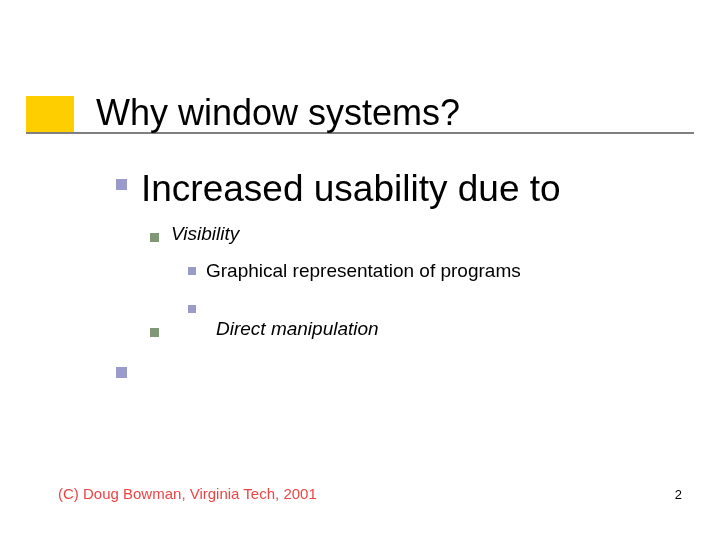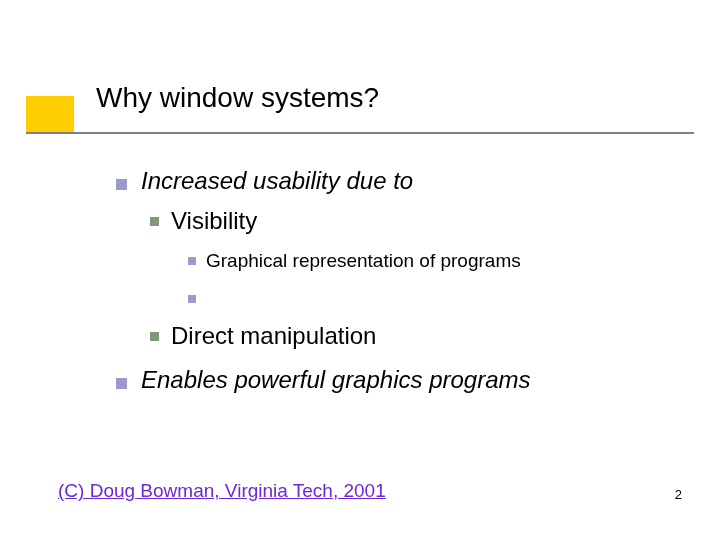--- a/index.html
+++ b/index.html
@@ -18,22 +18,22 @@
     left: 26px;
     top: 96px;
     width: 48px;
     height: 36px;
     background: #fece00;
     z-index: 0;
   }
   .title {
     position: absolute;
     left: 96px;
-    top: 82px;
-    font-size: 28px;
+    top: 92px;
+    font-size: 36px;
     font-weight: 400;
     z-index: 1;
   }
   .title-underline {
     position: absolute;
     left: 26px;
     top: 132px;
     width: 668px;
     height: 2px;
     background: #7f7f7f;
@@ -49,36 +49,35 @@
     display: flex;
     align-items: flex-start;
   }
   .sq {
     display: inline-block;
     flex: none;
   }
   .sq-blue-lg  { width: 11px; height: 11px; background: #9a9acb; margin-top: 13px; margin-right: 14px; }
   .sq-green    { width: 9px;  height: 9px;  background: #809878; margin-top: 11px; margin-right: 12px; }
   .sq-blue-sm  { width: 8px;  height: 8px;  background: #9a9acb; margin-top: 8px;  margin-right: 10px; }
-  .txt-l1 { font-size: 24px; line-height: 1.25; font-style: italic; }
-  .txt-l2 { font-size: 24px; line-height: 1.25; }
+  .txt-l1 { font-size: 37px; line-height: 1.25; }
+  .txt-l2 { font-size: 19px; line-height: 1.25; font-style: italic; }
   .txt-l3 { font-size: 19px; line-height: 1.3; }
   .indent-l2 { margin-left: 34px; }
   .indent-l3 { margin-left: 72px; margin-top: 13px; }
   .gap-after-l1    { margin-bottom: 10px; }
   .gap-after-l2    { margin-bottom: 8px; }
-  .gap-before-l2   { margin-top: 18px; }
+  .gap-before-l2   { margin-top: 4px; gap: 45px; }
   .gap-before-l1   { margin-top: 14px; }
   .footer-left {
     position: absolute;
     left: 58px;
     bottom: 38px;
-    font-size: 19px;
-    color: #6d28d9;
-    text-decoration: underline;
+    font-size: 15px;
+    color: #ef4444;
   }
   .footer-right {
     position: absolute;
     right: 38px;
     bottom: 38px;
     font-size: 13px;
     color: #000;
   }
 </style>
 </head>
@@ -108,19 +107,18 @@
     <span class="sq sq-blue-sm"></span>
   </div>
 
   <div class="bullet-row indent-l2 gap-before-l2">
     <span class="sq sq-green"></span>
     <span class="txt-l2">Direct manipulation</span>
   </div>
 
   <div class="bullet-row gap-before-l1">
     <span class="sq sq-blue-lg"></span>
-    <span class="txt-l1">Enables powerful graphics programs</span>
   </div>
 
 </div>
 
 <div class="footer-left">(C) Doug Bowman, Virginia Tech, 2001</div>
 <div class="footer-right">2</div>
 
 </body></html>

